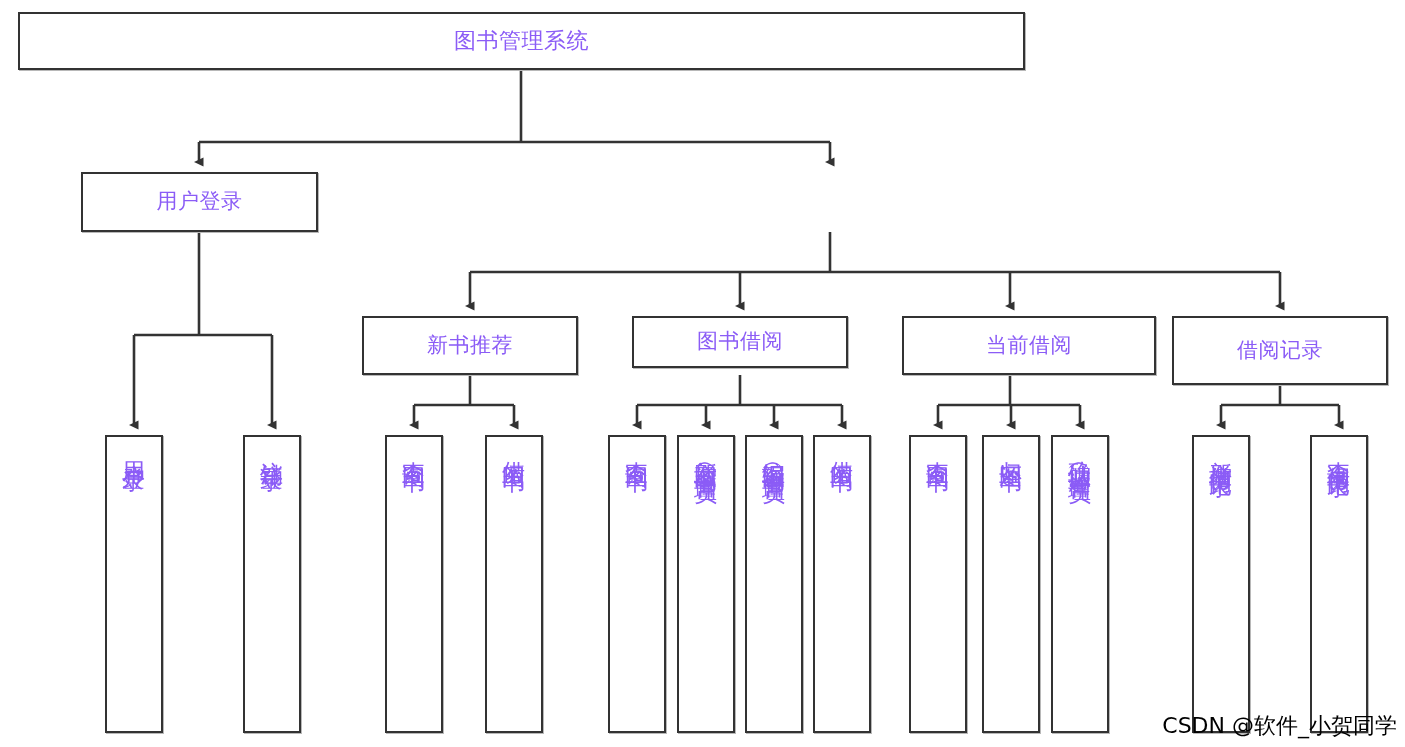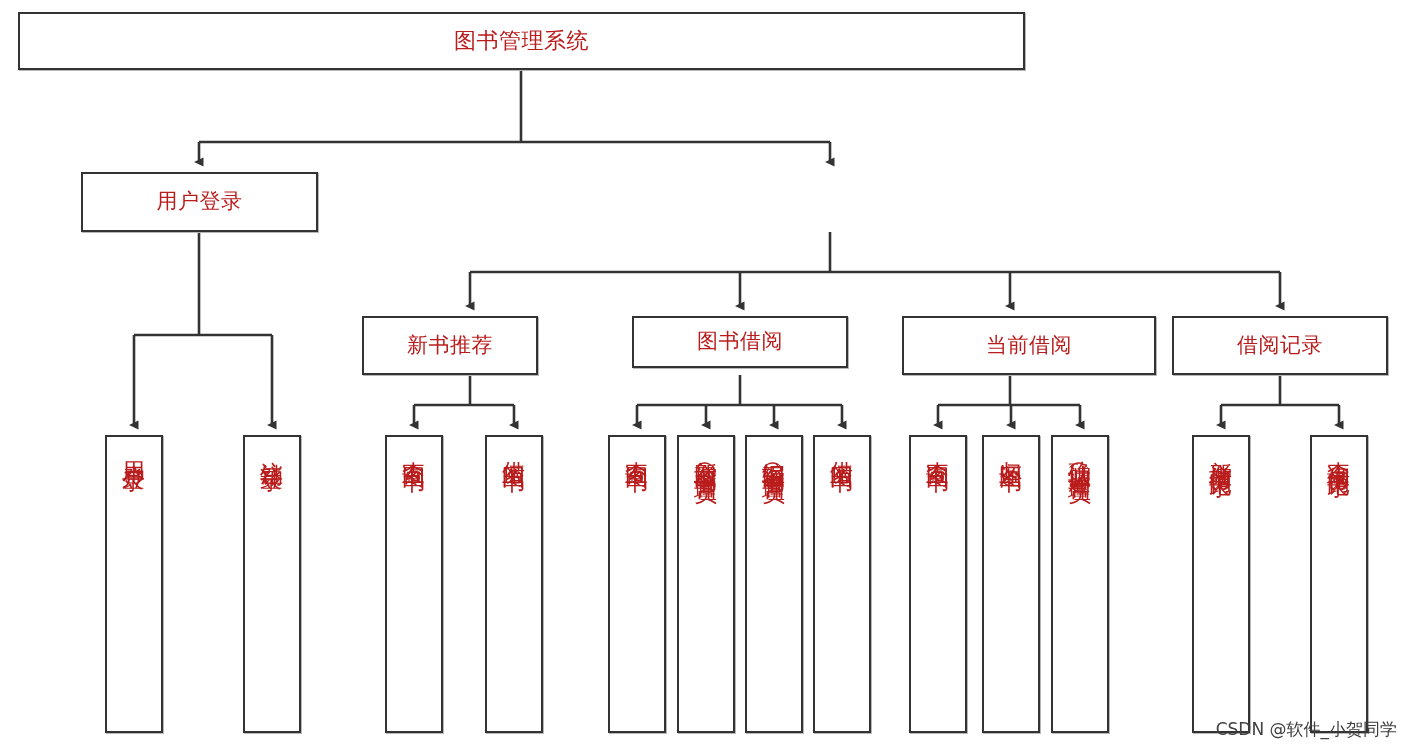--- a/index.html
+++ b/index.html
@@ -35,21 +35,21 @@
     display: flex;
     align-items: center;
     justify-content: center;
     color: #1a1a1a;
   }
   .node-label {
     display: block;
     text-align: right;
     line-height: 1.12;
     letter-spacing: 0.5px;
-    color: #b91c1c;
+    color: #8b5cf6;
   }
   .node.horizontal .node-label {
     writing-mode: horizontal-tb;
     font-size: 21px;
   }
   .node.vertical {
     align-items: flex-start;
     padding-top: 6px;
   }
   .node.vertical .node-label {
@@ -58,22 +58,22 @@
     font-size: 23px;
     line-height: 1.05;
     letter-spacing: 3px;
     margin: 0 auto;
   }
   .node.root .node-label { font-size: 22px; }
   .watermark {
     position: absolute;
     right: 8px;
     bottom: 6px;
-    font-size: 17px;
-    color: #404040;
+    font-size: 22px;
+    color: #000000;
     font-family: "DejaVu Sans", "Liberation Sans", sans-serif;
     white-space: nowrap;
     pointer-events: none;
   }
 </style>
 </head>
 <body>
 
 <div id="diagram-root">
 
@@ -128,30 +128,30 @@
   </svg>
 
   <div class="node horizontal root" style="left:18px; top:12px; width:1007px; height:58px;">
     <span class="node-label">图书管理系统</span>
   </div>
 
   <div class="node horizontal" style="left:81px; top:172px; width:237px; height:60px;">
     <span class="node-label">用户登录</span>
   </div>
 
-  <div class="node horizontal" style="left:362px; top:316px; width:176px; height:59px;">
+  <div class="node horizontal" style="left:362px; top:316px; width:216px; height:59px;">
     <span class="node-label">新书推荐</span>
   </div>
   <div class="node horizontal" style="left:632px; top:316px; width:216px; height:52px;">
     <span class="node-label">图书借阅</span>
   </div>
   <div class="node horizontal" style="left:902px; top:316px; width:254px; height:59px;">
     <span class="node-label">当前借阅</span>
   </div>
-  <div class="node horizontal" style="left:1172px; top:316px; width:216px; height:59px;">
+  <div class="node horizontal" style="left:1172px; top:316px; width:216px; height:69px;">
     <span class="node-label">借阅记录</span>
   </div>
 
   <div class="node vertical" style="left:105px; top:435px; width:58px; height:298px;">
     <span class="node-label">用户登录</span>
   </div>
   <div class="node vertical" style="left:243px; top:435px; width:58px; height:298px;">
     <span class="node-label">注销登录</span>
   </div>
   <div class="node vertical" style="left:385px; top:435px; width:58px; height:298px;">

